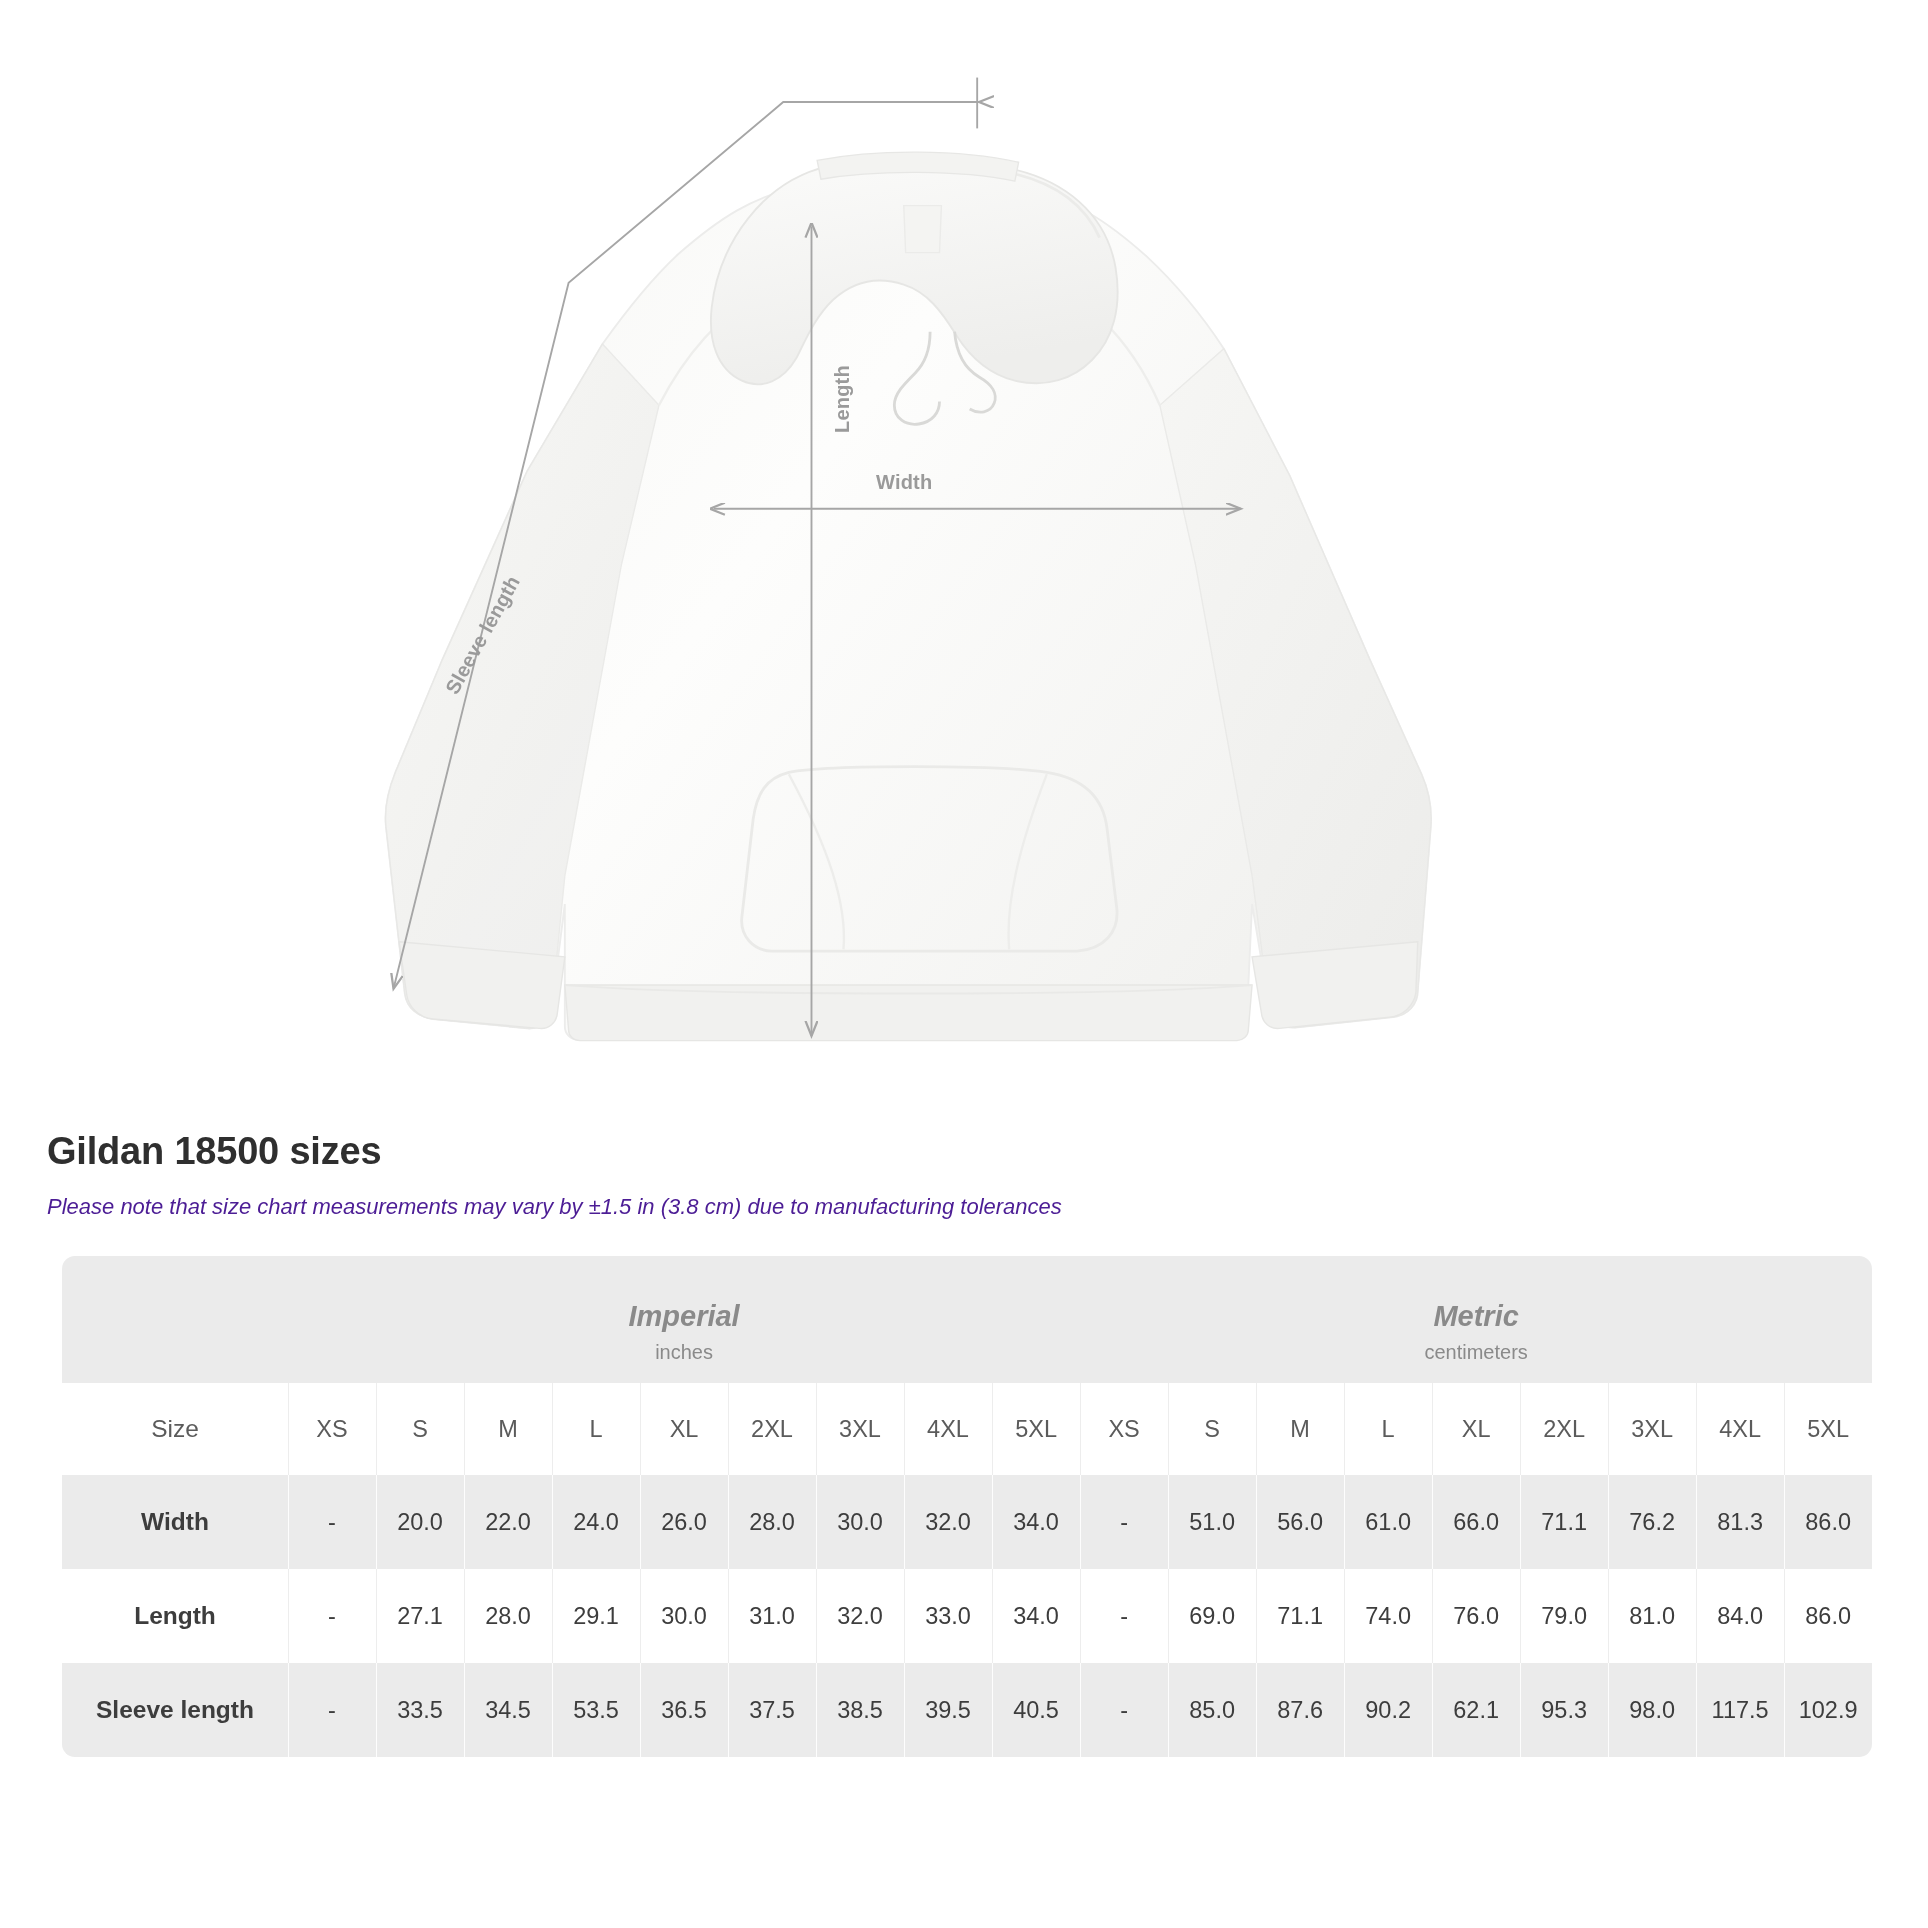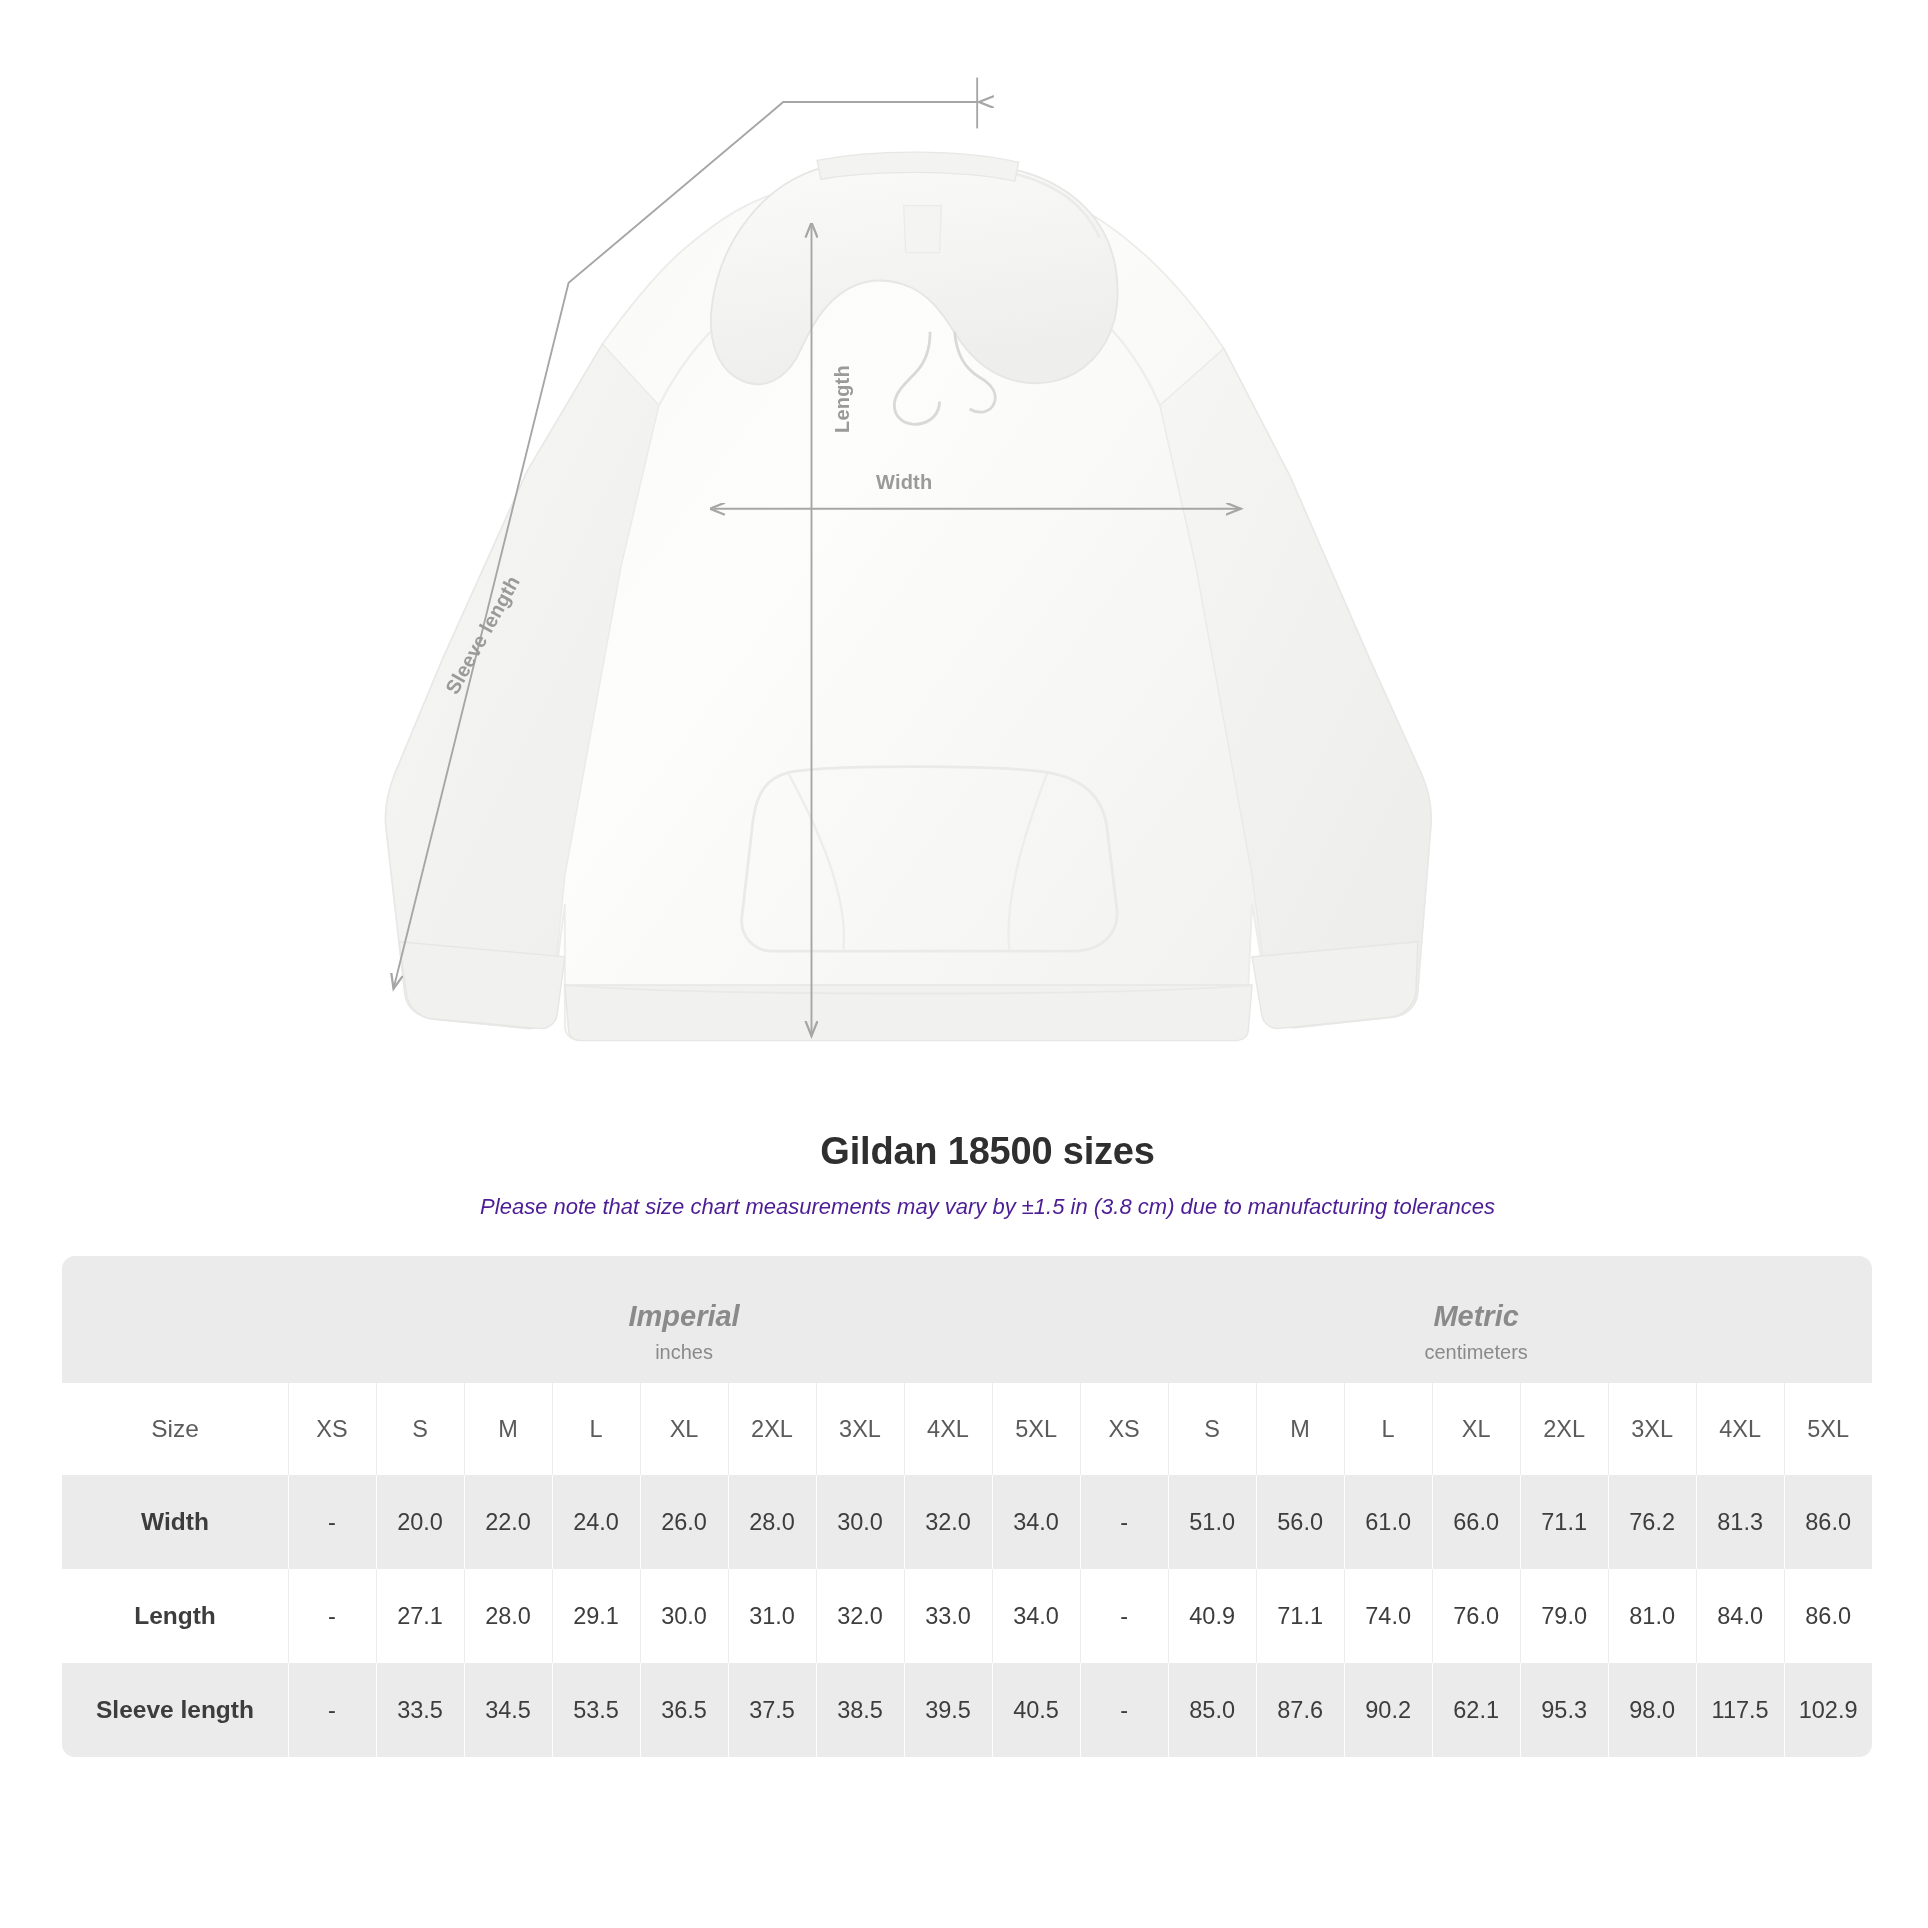--- a/index.html
+++ b/index.html
@@ -44,21 +44,21 @@
     transform: rotate(-90deg);
     transform-origin: left top;
   }
   .dim-label.diag {
     transform: rotate(-61deg);
     transform-origin: left top;
   }
 
   
   .title-block {
-    text-align: center;
+    text-align: left;
     margin-top: 9.4px;
     padding-left: 47px;
   }
   .chart-title {
     font-size: 38px;
     font-weight: bold;
     color: #2f2f2f;
     letter-spacing: -0.2px;
   }
   .chart-note {
@@ -349,21 +349,21 @@
           <td class="sep-dark">-</td>
           <td class="sep-dark">27.1</td>
           <td class="sep-dark">28.0</td>
           <td class="sep-dark">29.1</td>
           <td class="sep-dark">30.0</td>
           <td class="sep-dark">31.0</td>
           <td class="sep-dark">32.0</td>
           <td class="sep-dark">33.0</td>
           <td class="sep-dark">34.0</td>
           <td class="sep-dark">-</td>
-          <td class="sep-dark">40.9</td>
+          <td class="sep-dark">69.0</td>
           <td class="sep-dark">71.1</td>
           <td class="sep-dark">74.0</td>
           <td class="sep-dark">76.0</td>
           <td class="sep-dark">79.0</td>
           <td class="sep-dark">81.0</td>
           <td class="sep-dark">84.0</td>
           <td class="sep-dark">86.0</td>
         </tr>
 
         <tr class="data-row shade last-row">

